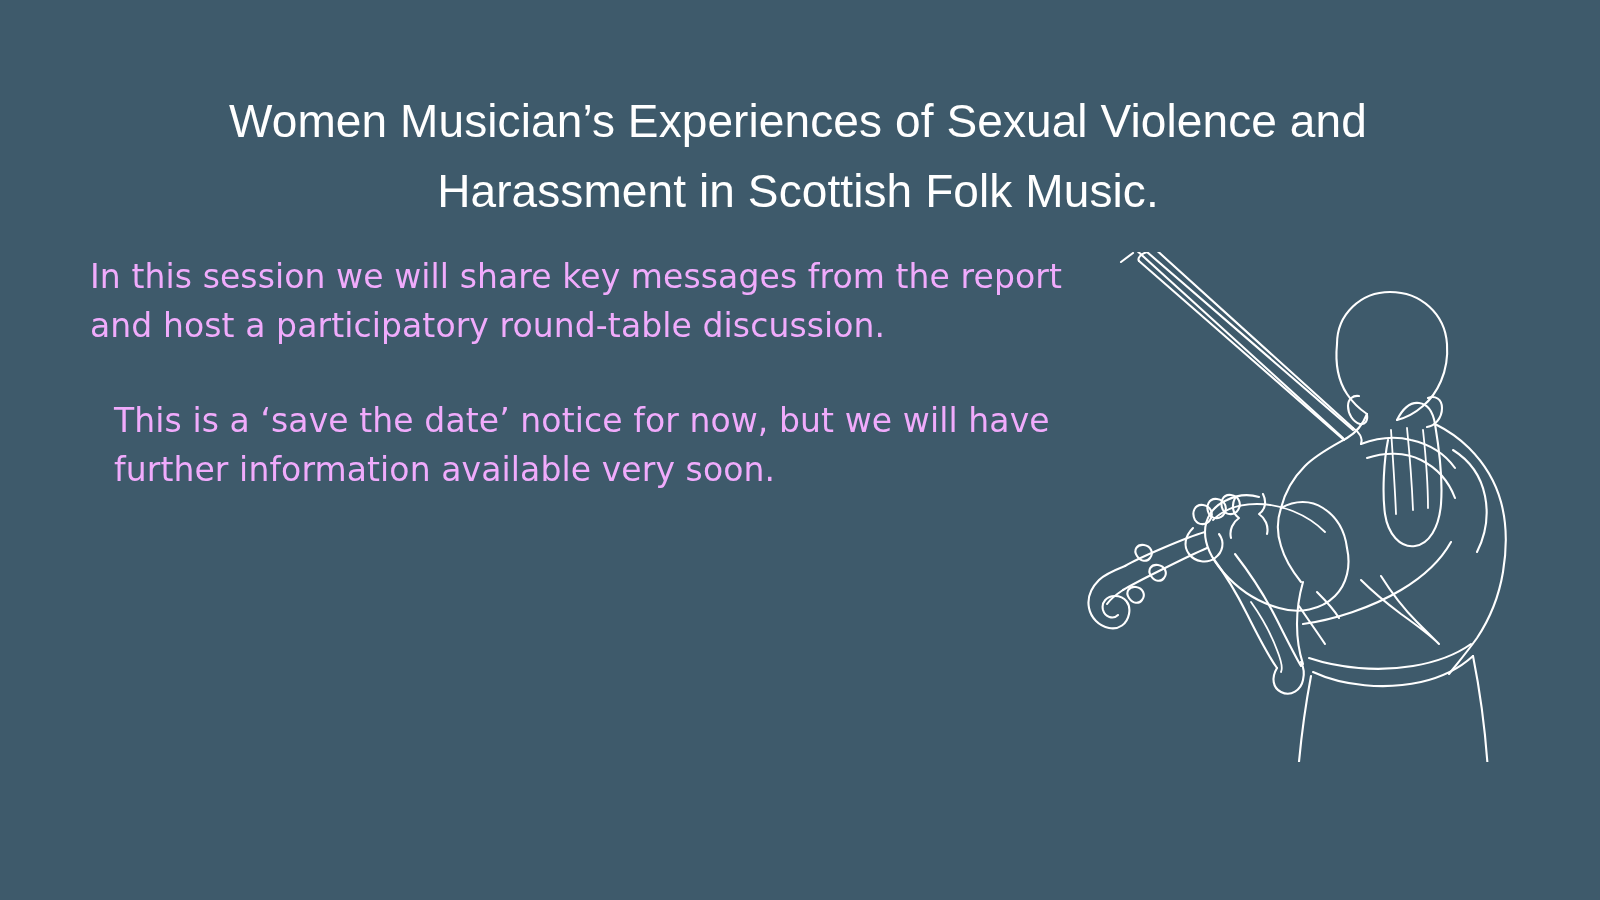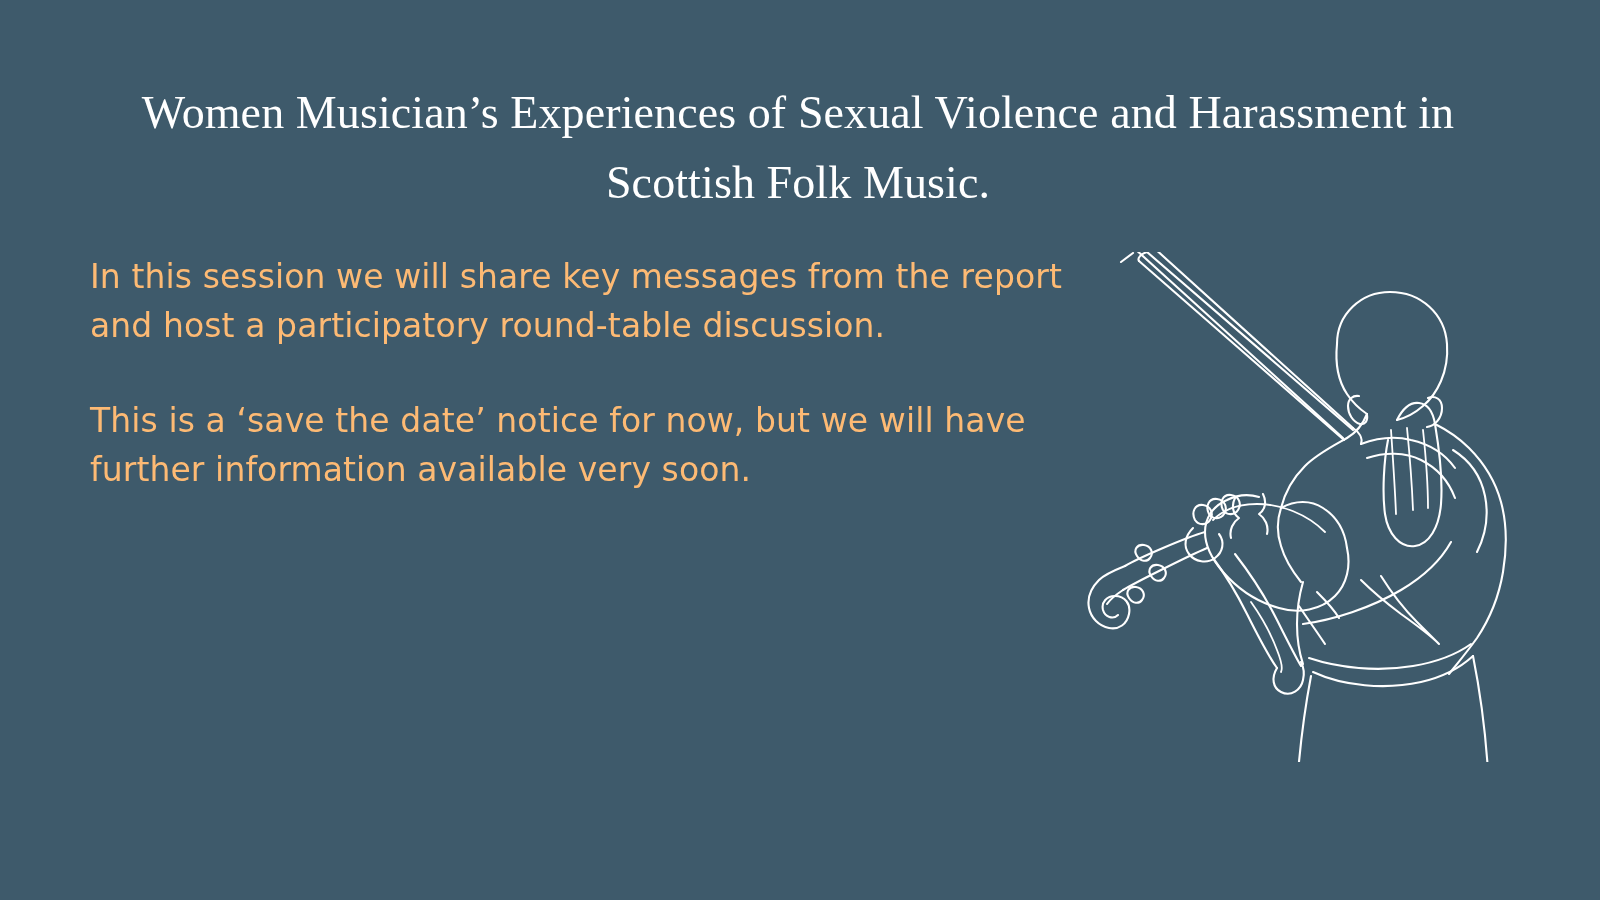--- a/index.html
+++ b/index.html
@@ -24,48 +24,48 @@
 
   
   #title-block {
     position: absolute;
     left: 92px;
     top: 78px;
     width: 1412px;
     text-align: center;
   }
   #slide-title {
-    margin: 0;
+    margin: 8px;
     color: #ffffff;
-    font-family: Liberation Serif, serif;
+    font-family: Liberation Sans, sans-serif;
     font-weight: 400;
     font-size: 46px;
     line-height: 70px;
     letter-spacing: 0.1px;
     white-space: pre-line;
   }
 
   
   #body-block {
     position: absolute;
     left: 90px;
     top: 252px;
     width: 1020px;
   }
   .para {
     margin: 0 0 46px 0;
-    color: #fdba74;
+    color: #f0abfc;
     font-family: "DejaVu Sans", sans-serif;
     font-weight: 400;
     font-size: 33px;
     line-height: 49px;
     letter-spacing: 0.1px;
     white-space: pre-line;
   }
-  .para:last-child { margin-bottom: 0; }
+  .para:last-child { margin-bottom: 0; margin-left: 24px; }
 
   
   #violinist-illustration {
     position: absolute;
     left: 1085px;
     top: 252px;
     width: 460px;
     height: 510px;
     pointer-events: none;
   }

